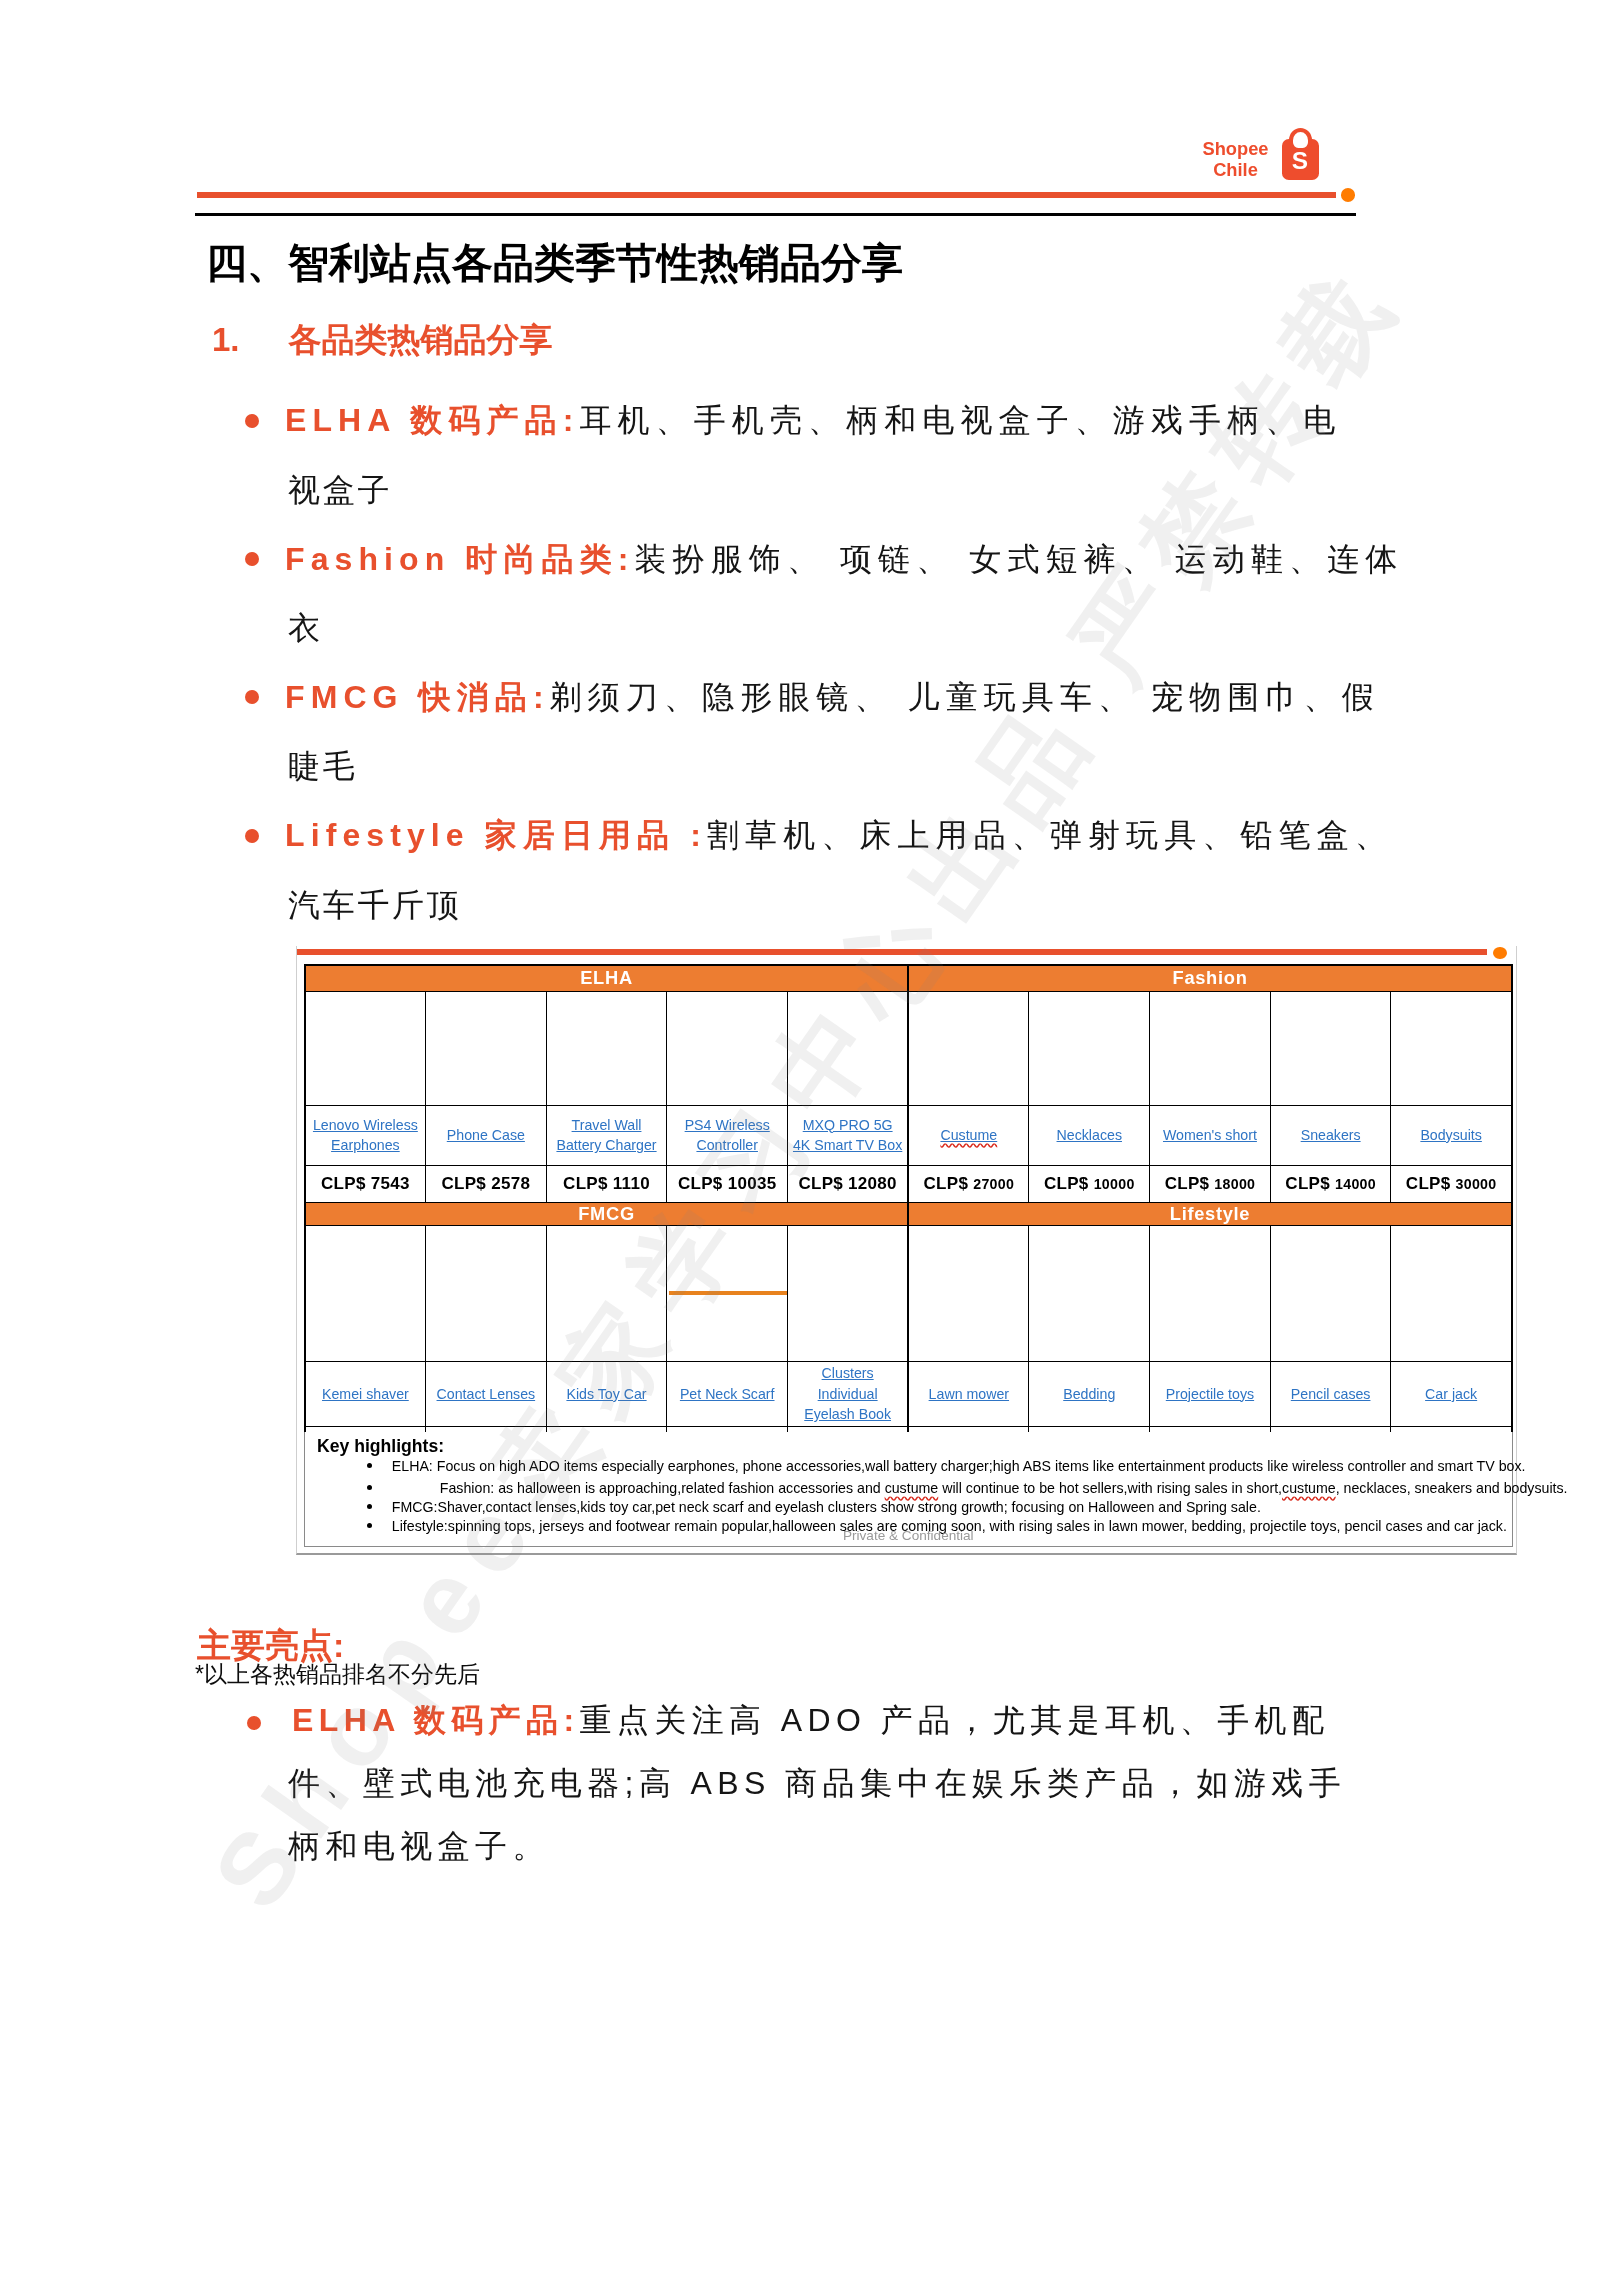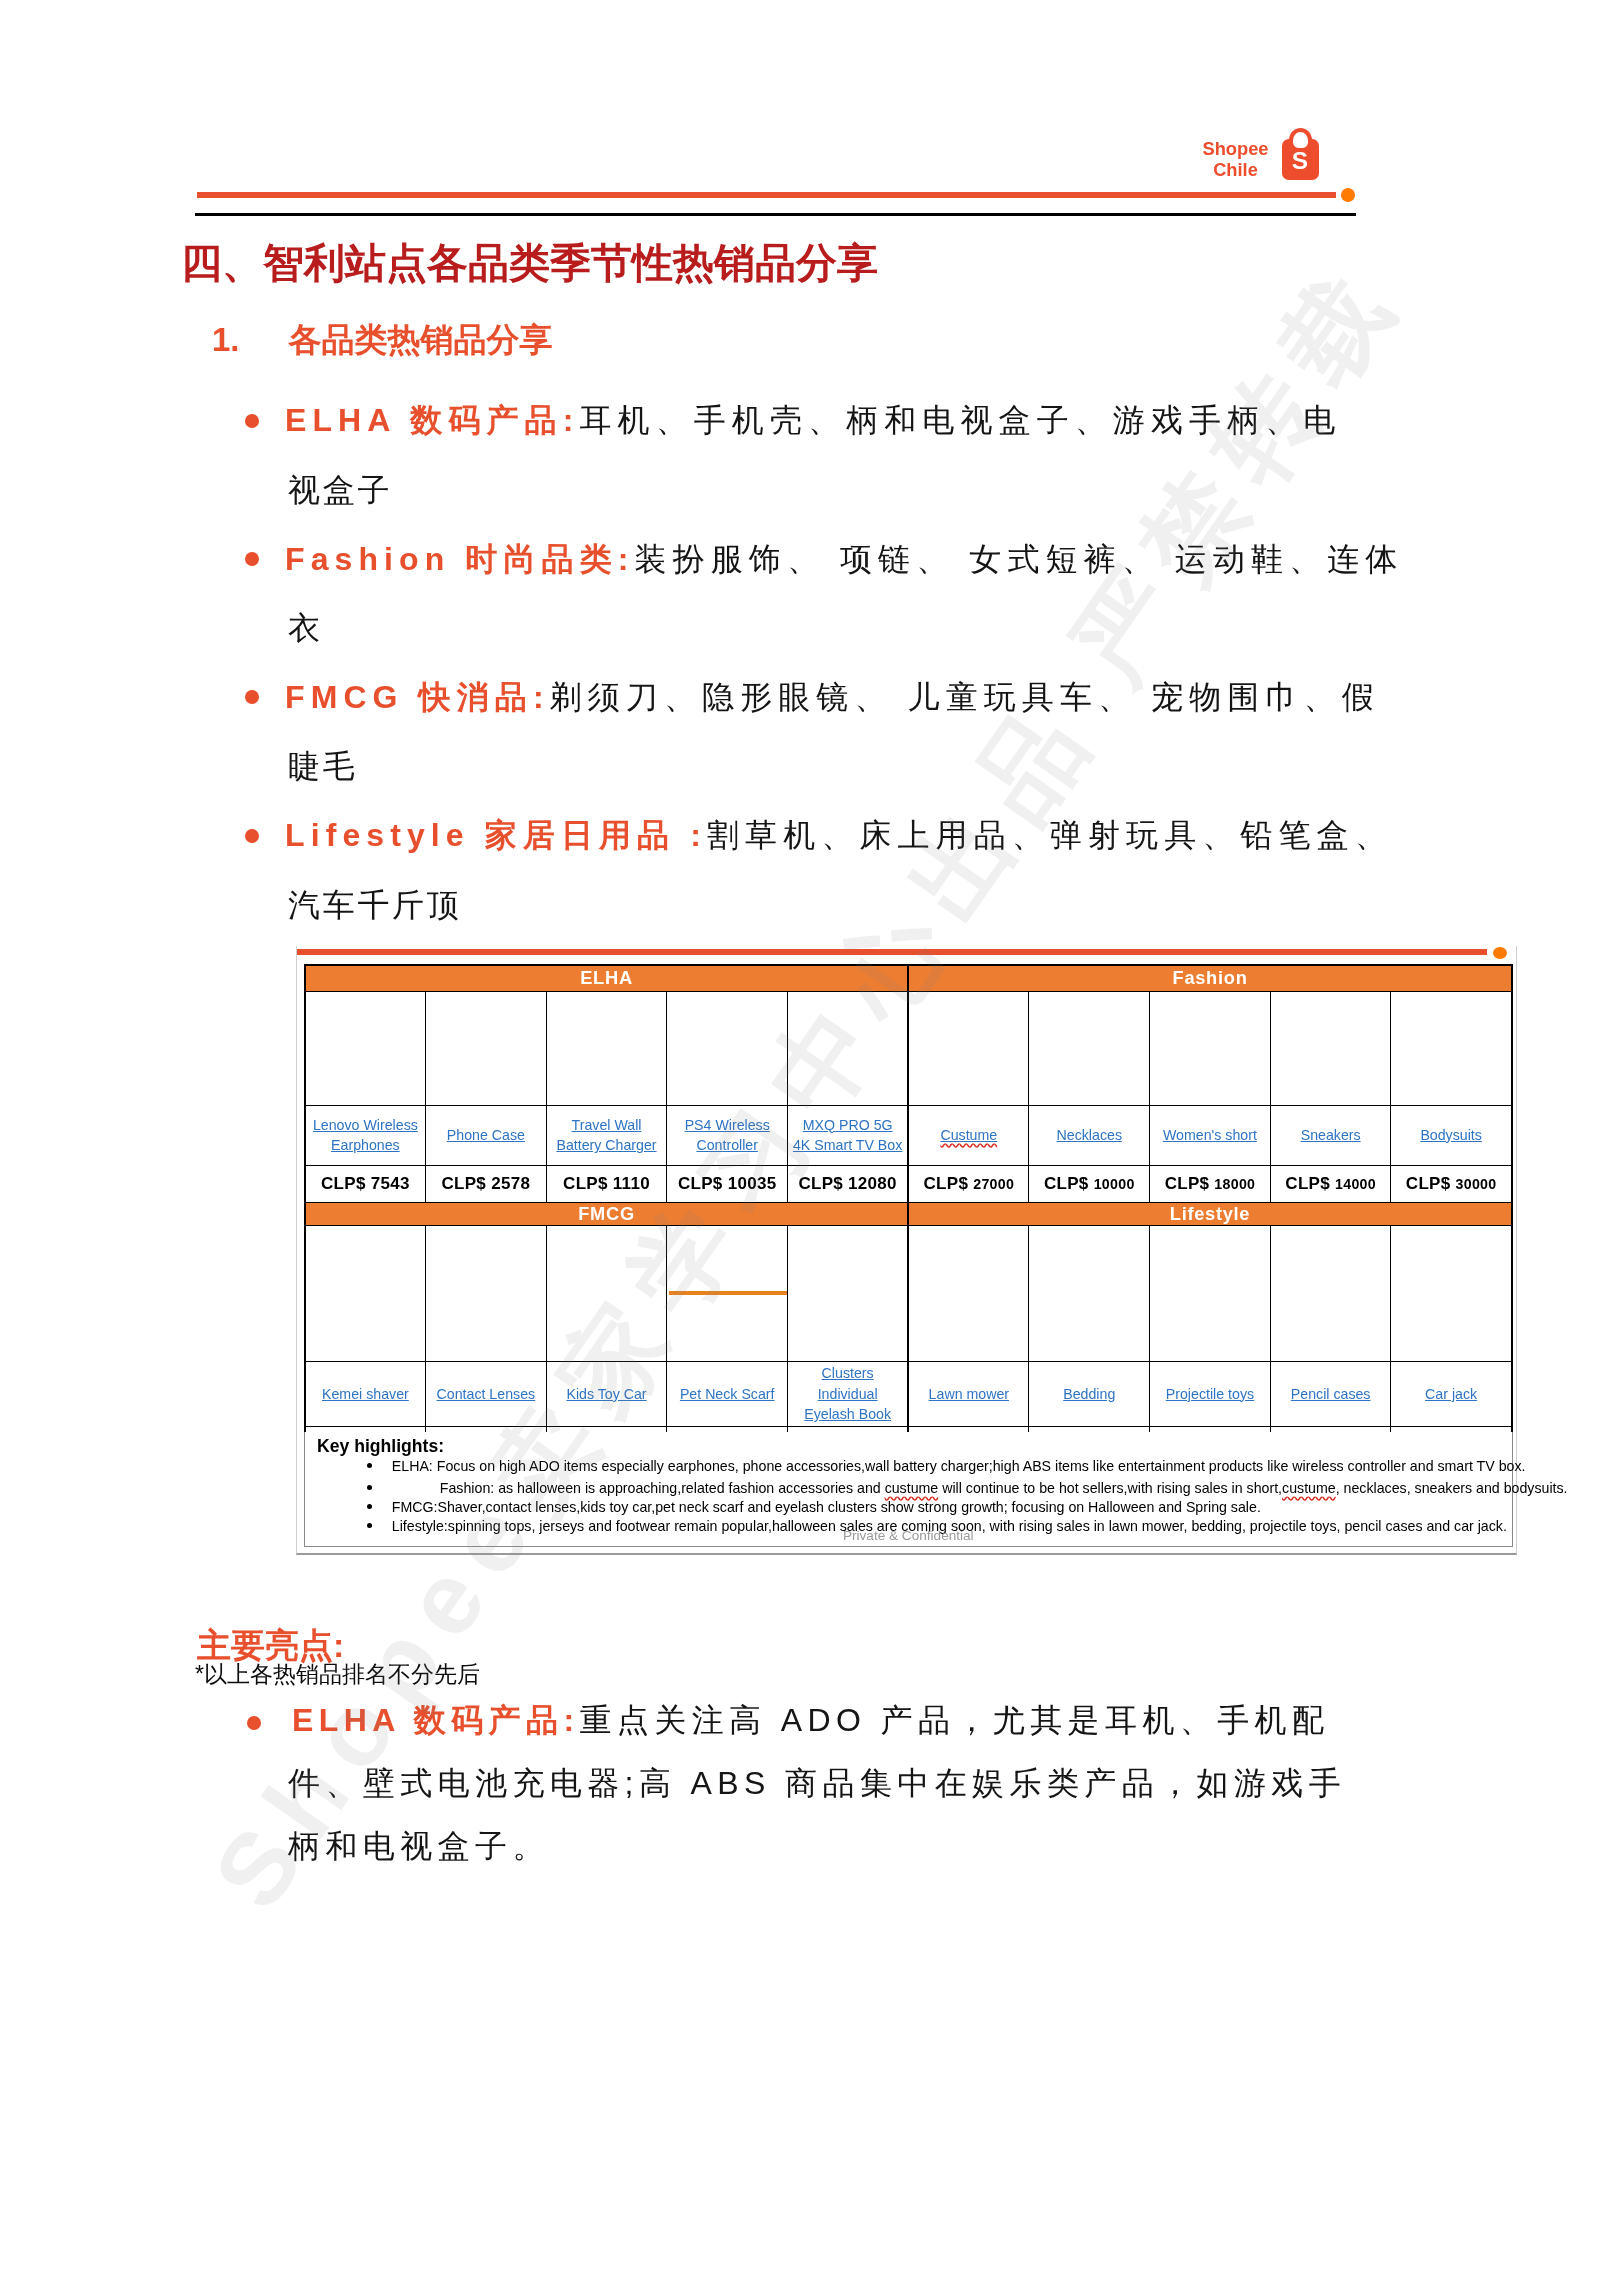--- a/index.html
+++ b/index.html
@@ -26,21 +26,21 @@
   .logo-bag::before { content:""; position:absolute; top:-11px; left:7.5px; width:15px; height:16.3px;
               border:4.1px solid #EE4D2D; border-radius:50% 50% 40% 40%; background:#fff; z-index:-1; }
   .logo-bag .s { color:#fff; font-size:24.4px; font-weight:bold; margin-top:2.7px; }
 
   
   .hr-orange { left:197px; top:192px; width:1139px; height:6.1px; background:#E8502D; }
   .hr-dot    { left:1341px; top:188px; width:14.2px; height:13.6px; border-radius:50%; background:#FF7C00; }
   .hr-black  { left:195px; top:213px; width:1161px; height:2.7px; background:#000; }
 
   
-  .h1 { left:181px; top:236px; font-size:41px; font-weight:bold; color:#b91c1c; white-space:nowrap; }
+  .h1 { left:206px; top:236px; font-size:41px; font-weight:bold; color:#000000; white-space:nowrap; }
   .h2 { left:212px; top:318px; font-size:33px; font-weight:bold; color:#E8502D; white-space:nowrap; }
   .h2 .h2-text { margin-left:49px; }
 
   
   .bdot { width:14.2px; height:14.2px; border-radius:50%; background:#E8502D; left:245px; }
   .bl { left:285px; font-size:32px; line-height:38px; letter-spacing:6.1px; white-space:nowrap; color:#151515; }
   .bl .pre { color:#E8502D; font-weight:bold; }
   .bl.cont { left:288px; letter-spacing:2.7px; }
 
   

